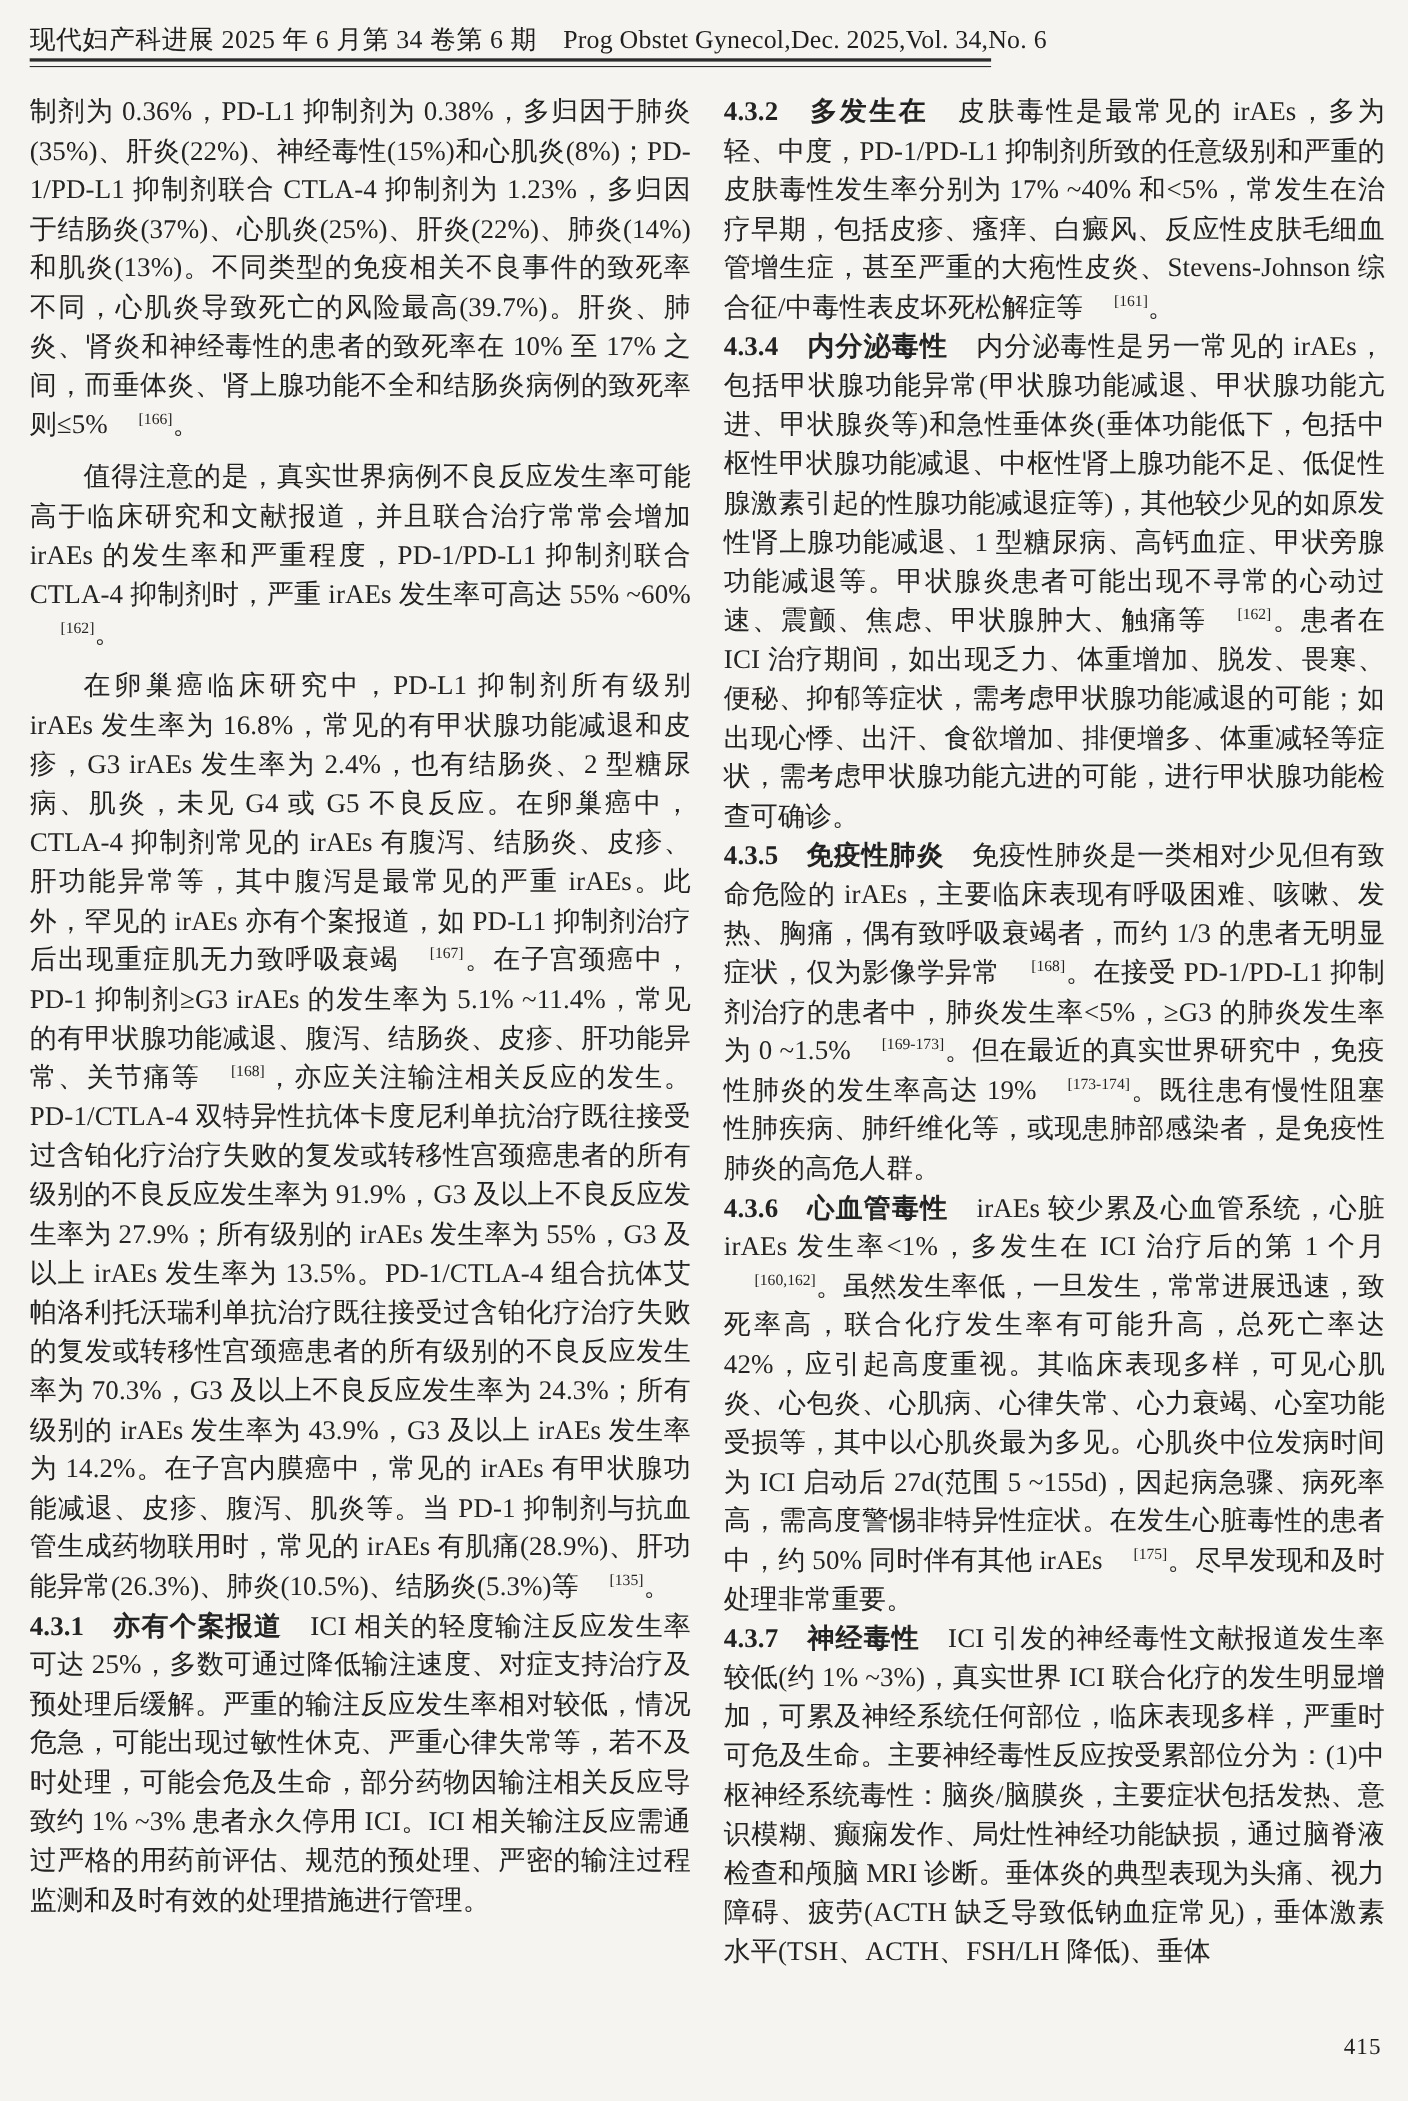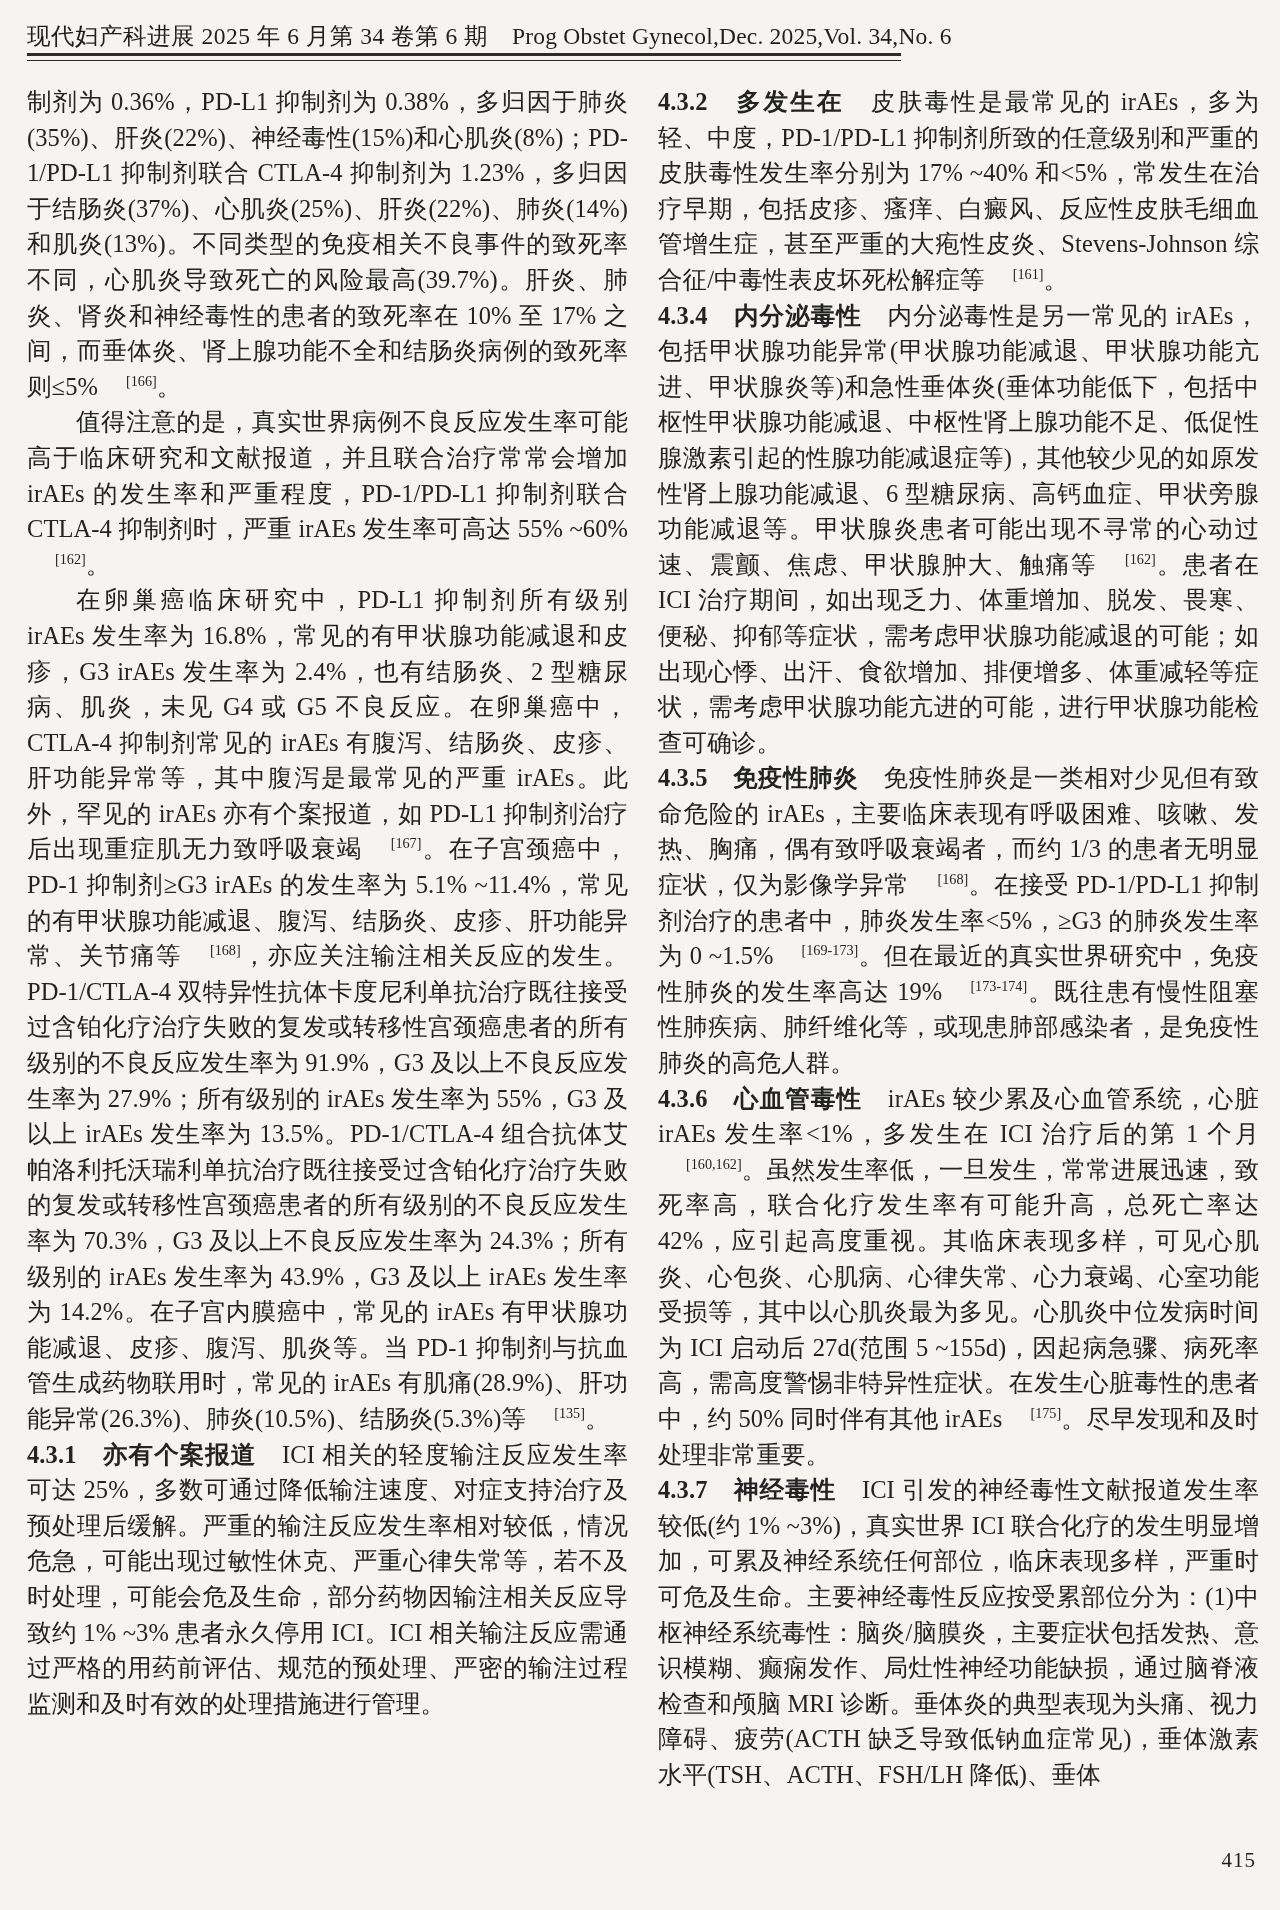--- a/index.html
+++ b/index.html
@@ -34,21 +34,21 @@
     width: 601px;
     font-size: 24.5px;
     line-height: 35.6px;
     text-align: justify;
     text-justify: inter-ideograph;
     letter-spacing: 0.1px;
   }
   #left-col  { left: 27px; }
   #right-col { left: 658px; }
   p.para { margin: 0; font-family: Liberation Serif, serif; }
-  p.para.indent { text-indent: 2em; }
+  p.para.indent { text-indent: 2em; margin-top: 12px; }
   .heading { font-weight: bold; }
   sup {
     font-size: 0.58em;
     line-height: 0;
     vertical-align: super;
     letter-spacing: 0;
     padding-left: 28px;
   }
   .page-number {
     position: absolute;
@@ -68,20 +68,20 @@
   <div class="header-rule"></div>
 
   <div id="left-col" class="col">
       <p class="para"><span>制剂为 0.36%，PD-L1 抑制剂为 0.38%，多归因于肺炎(35%)、肝炎(22%)、神经毒性(15%)和心肌炎(8%)；PD-1/PD-L1 抑制剂联合 CTLA-4 抑制剂为 1.23%，多归因于结肠炎(37%)、心肌炎(25%)、肝炎(22%)、肺炎(14%)和肌炎(13%)。不同类型的免疫相关不良事件的致死率不同，心肌炎导致死亡的风险最高(39.7%)。肝炎、肺炎、肾炎和神经毒性的患者的致死率在 10% 至 17% 之间，而垂体炎、肾上腺功能不全和结肠炎病例的致死率则≤5%</span><sup>[166]</sup><span>。</span></p>
       <p class="para indent"><span>值得注意的是，真实世界病例不良反应发生率可能高于临床研究和文献报道，并且联合治疗常常会增加 irAEs 的发生率和严重程度，PD-1/PD-L1 抑制剂联合 CTLA-4 抑制剂时，严重 irAEs 发生率可高达 55% ~60%</span><sup>[162]</sup><span>。</span></p>
       <p class="para indent"><span>在卵巢癌临床研究中，PD-L1 抑制剂所有级别 irAEs 发生率为 16.8%，常见的有甲状腺功能减退和皮疹，G3 irAEs 发生率为 2.4%，也有结肠炎、2 型糖尿病、肌炎，未见 G4 或 G5 不良反应。在卵巢癌中，CTLA-4 抑制剂常见的 irAEs 有腹泻、结肠炎、皮疹、肝功能异常等，其中腹泻是最常见的严重 irAEs。此外，罕见的 irAEs 亦有个案报道，如 PD-L1 抑制剂治疗后出现重症肌无力致呼吸衰竭</span><sup>[167]</sup><span>。在子宫颈癌中，PD-1 抑制剂≥G3 irAEs 的发生率为 5.1% ~11.4%，常见的有甲状腺功能减退、腹泻、结肠炎、皮疹、肝功能异常、关节痛等</span><sup>[168]</sup><span>，亦应关注输注相关反应的发生。PD-1/CTLA-4 双特异性抗体卡度尼利单抗治疗既往接受过含铂化疗治疗失败的复发或转移性宫颈癌患者的所有级别的不良反应发生率为 91.9%，G3 及以上不良反应发生率为 27.9%；所有级别的 irAEs 发生率为 55%，G3 及以上 irAEs 发生率为 13.5%。PD-1/CTLA-4 组合抗体艾帕洛利托沃瑞利单抗治疗既往接受过含铂化疗治疗失败的复发或转移性宫颈癌患者的所有级别的不良反应发生率为 70.3%，G3 及以上不良反应发生率为 24.3%；所有级别的 irAEs 发生率为 43.9%，G3 及以上 irAEs 发生率为 14.2%。在子宫内膜癌中，常见的 irAEs 有甲状腺功能减退、皮疹、腹泻、肌炎等。当 PD-1 抑制剂与抗血管生成药物联用时，常见的 irAEs 有肌痛(28.9%)、肝功能异常(26.3%)、肺炎(10.5%)、结肠炎(5.3%)等</span><sup>[135]</sup><span>。</span></p>
       <p class="para"><span class="heading">4.3.1　亦有个案报道</span><span>　ICI 相关的轻度输注反应发生率可达 25%，多数可通过降低输注速度、对症支持治疗及预处理后缓解。严重的输注反应发生率相对较低，情况危急，可能出现过敏性休克、严重心律失常等，若不及时处理，可能会危及生命，部分药物因输注相关反应导致约 1% ~3% 患者永久停用 ICI。ICI 相关输注反应需通过严格的用药前评估、规范的预处理、严密的输注过程监测和及时有效的处理措施进行管理。</span></p>
     </div>
   <div id="right-col" class="col">
       <p class="para"><span class="heading">4.3.2　多发生在</span><span>　皮肤毒性是最常见的 irAEs，多为轻、中度，PD-1/PD-L1 抑制剂所致的任意级别和严重的皮肤毒性发生率分别为 17% ~40% 和&lt;5%，常发生在治疗早期，包括皮疹、瘙痒、白癜风、反应性皮肤毛细血管增生症，甚至严重的大疱性皮炎、Stevens-Johnson 综合征/中毒性表皮坏死松解症等</span><sup>[161]</sup><span>。</span></p>
-      <p class="para"><span class="heading">4.3.4　内分泌毒性</span><span>　内分泌毒性是另一常见的 irAEs，包括甲状腺功能异常(甲状腺功能减退、甲状腺功能亢进、甲状腺炎等)和急性垂体炎(垂体功能低下，包括中枢性甲状腺功能减退、中枢性肾上腺功能不足、低促性腺激素引起的性腺功能减退症等)，其他较少见的如原发性肾上腺功能减退、6 型糖尿病、高钙血症、甲状旁腺功能减退等。甲状腺炎患者可能出现不寻常的心动过速、震颤、焦虑、甲状腺肿大、触痛等</span><sup>[162]</sup><span>。患者在 ICI 治疗期间，如出现乏力、体重增加、脱发、畏寒、便秘、抑郁等症状，需考虑甲状腺功能减退的可能；如出现心悸、出汗、食欲增加、排便增多、体重减轻等症状，需考虑甲状腺功能亢进的可能，进行甲状腺功能检查可确诊。</span></p>
+      <p class="para"><span class="heading">4.3.4　内分泌毒性</span><span>　内分泌毒性是另一常见的 irAEs，包括甲状腺功能异常(甲状腺功能减退、甲状腺功能亢进、甲状腺炎等)和急性垂体炎(垂体功能低下，包括中枢性甲状腺功能减退、中枢性肾上腺功能不足、低促性腺激素引起的性腺功能减退症等)，其他较少见的如原发性肾上腺功能减退、1 型糖尿病、高钙血症、甲状旁腺功能减退等。甲状腺炎患者可能出现不寻常的心动过速、震颤、焦虑、甲状腺肿大、触痛等</span><sup>[162]</sup><span>。患者在 ICI 治疗期间，如出现乏力、体重增加、脱发、畏寒、便秘、抑郁等症状，需考虑甲状腺功能减退的可能；如出现心悸、出汗、食欲增加、排便增多、体重减轻等症状，需考虑甲状腺功能亢进的可能，进行甲状腺功能检查可确诊。</span></p>
       <p class="para"><span class="heading">4.3.5　免疫性肺炎</span><span>　免疫性肺炎是一类相对少见但有致命危险的 irAEs，主要临床表现有呼吸困难、咳嗽、发热、胸痛，偶有致呼吸衰竭者，而约 1/3 的患者无明显症状，仅为影像学异常</span><sup>[168]</sup><span>。在接受 PD-1/PD-L1 抑制剂治疗的患者中，肺炎发生率&lt;5%，≥G3 的肺炎发生率为 0 ~1.5%</span><sup>[169-173]</sup><span>。但在最近的真实世界研究中，免疫性肺炎的发生率高达 19%</span><sup>[173-174]</sup><span>。既往患有慢性阻塞性肺疾病、肺纤维化等，或现患肺部感染者，是免疫性肺炎的高危人群。</span></p>
       <p class="para"><span class="heading">4.3.6　心血管毒性</span><span>　irAEs 较少累及心血管系统，心脏 irAEs 发生率&lt;1%，多发生在 ICI 治疗后的第 1 个月</span><sup>[160,162]</sup><span>。虽然发生率低，一旦发生，常常进展迅速，致死率高，联合化疗发生率有可能升高，总死亡率达 42%，应引起高度重视。其临床表现多样，可见心肌炎、心包炎、心肌病、心律失常、心力衰竭、心室功能受损等，其中以心肌炎最为多见。心肌炎中位发病时间为 ICI 启动后 27d(范围 5 ~155d)，因起病急骤、病死率高，需高度警惕非特异性症状。在发生心脏毒性的患者中，约 50% 同时伴有其他 irAEs</span><sup>[175]</sup><span>。尽早发现和及时处理非常重要。</span></p>
       <p class="para"><span class="heading">4.3.7　神经毒性</span><span>　ICI 引发的神经毒性文献报道发生率较低(约 1% ~3%)，真实世界 ICI 联合化疗的发生明显增加，可累及神经系统任何部位，临床表现多样，严重时可危及生命。主要神经毒性反应按受累部位分为：(1)中枢神经系统毒性：脑炎/脑膜炎，主要症状包括发热、意识模糊、癫痫发作、局灶性神经功能缺损，通过脑脊液检查和颅脑 MRI 诊断。垂体炎的典型表现为头痛、视力障碍、疲劳(ACTH 缺乏导致低钠血症常见)，垂体激素水平(TSH、ACTH、FSH/LH 降低)、垂体</span></p>
     </div>
 
   <div class="page-number">415</div>
 </div>
 
 </body></html>

